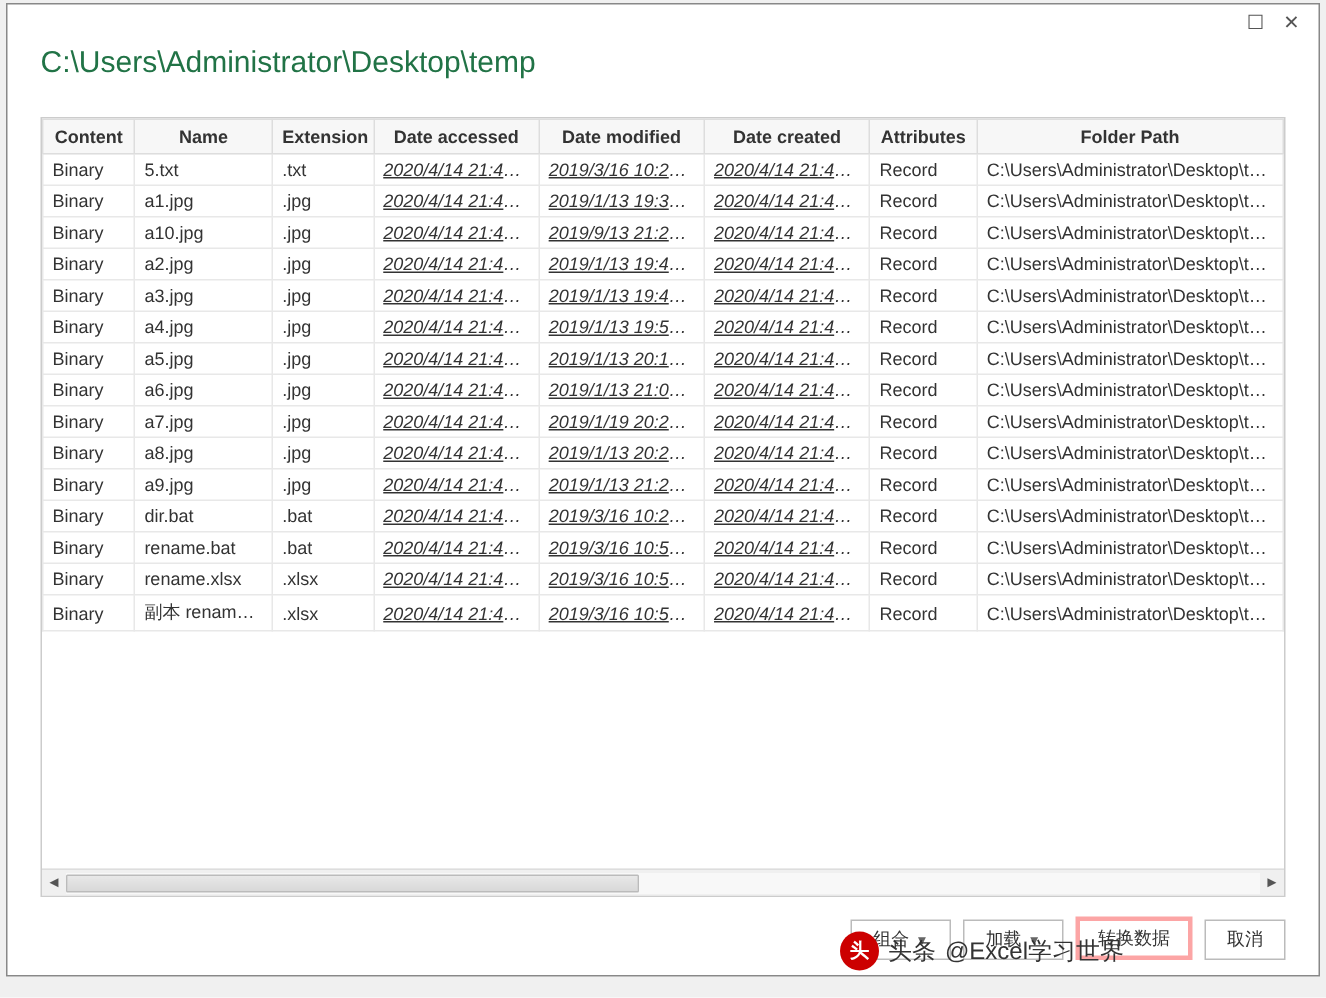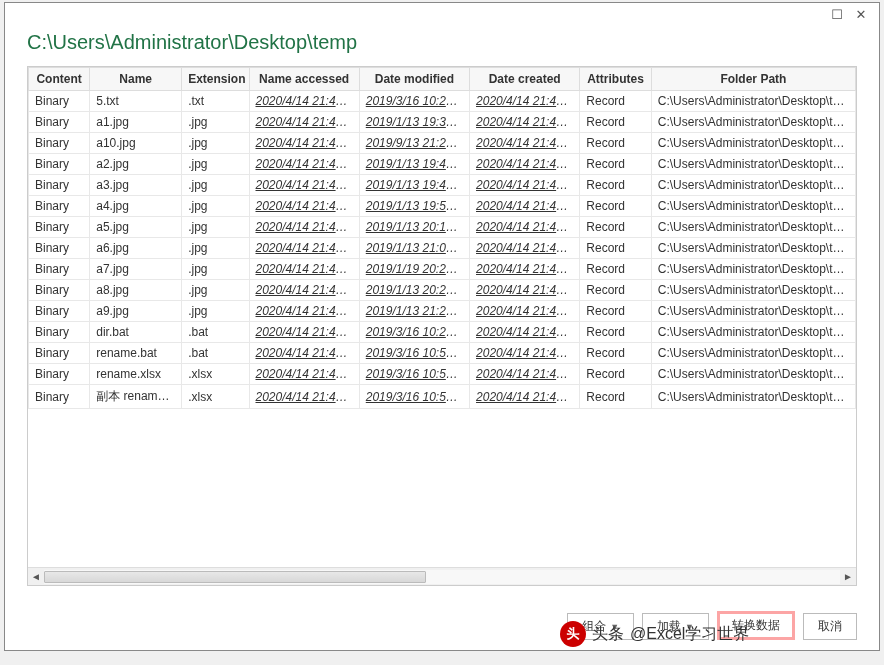--- a/index.html
+++ b/index.html
@@ -32,21 +32,21 @@
       font-size: 13px;
     }
     .breadcrumb {
       color: #217346;
       font-size: 20px;
       font-weight: 300;
       padding: 6px 22px 12px 22px;
       font-family: "Segoe UI Light", "Segoe UI", sans-serif;
     }
     .table-wrap {
-      margin: 0 22px;
+      margin: 12px 22px;
       border: 1px solid #ccc;
       height: 520px;
       overflow: hidden;
       display: flex;
       flex-direction: column;
     }
     .grid {
       flex: 1;
       overflow: hidden;
     }
@@ -169,21 +169,21 @@
             <col class="col-dm">
             <col class="col-dc">
           <col class="col-attr">
             <col class="col-path">
         </colgroup>
         <thead>
           <tr>
             <th>Content</th>
             <th>Name</th>
             <th>Extension</th>
-            <th>Name accessed</th>
+            <th>Date accessed</th>
             <th>Date modified</th>
             <th>Date created</th>
             <th>Attributes</th>
             <th>Folder Path</th>
           </tr>
         </thead>
         <tbody id="tbody">
             <tr>
               <td>Binary</td>
               <td>5.txt</td>

